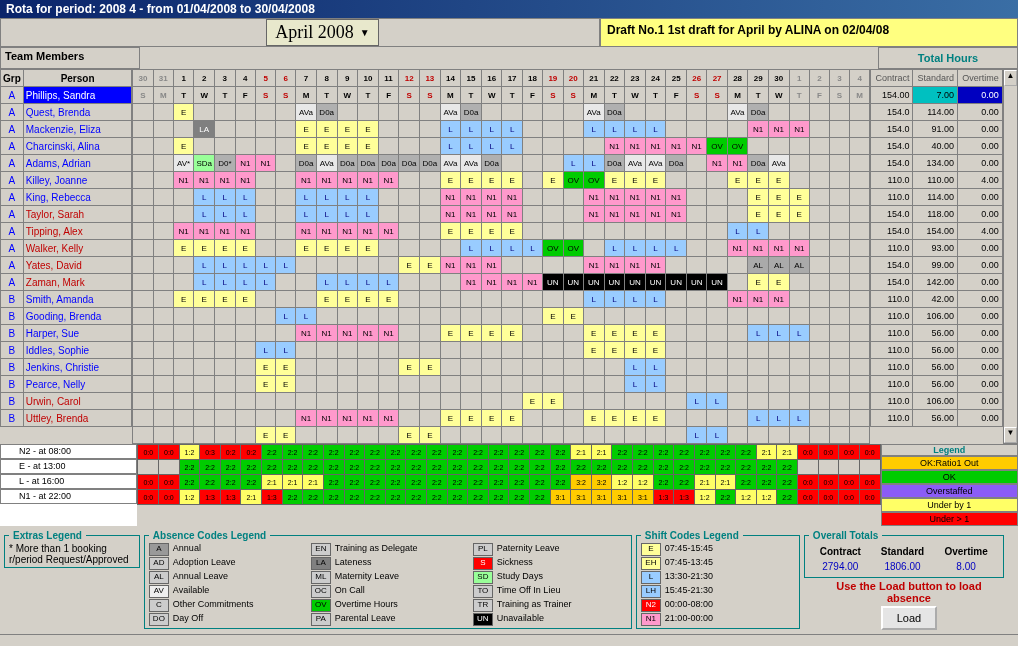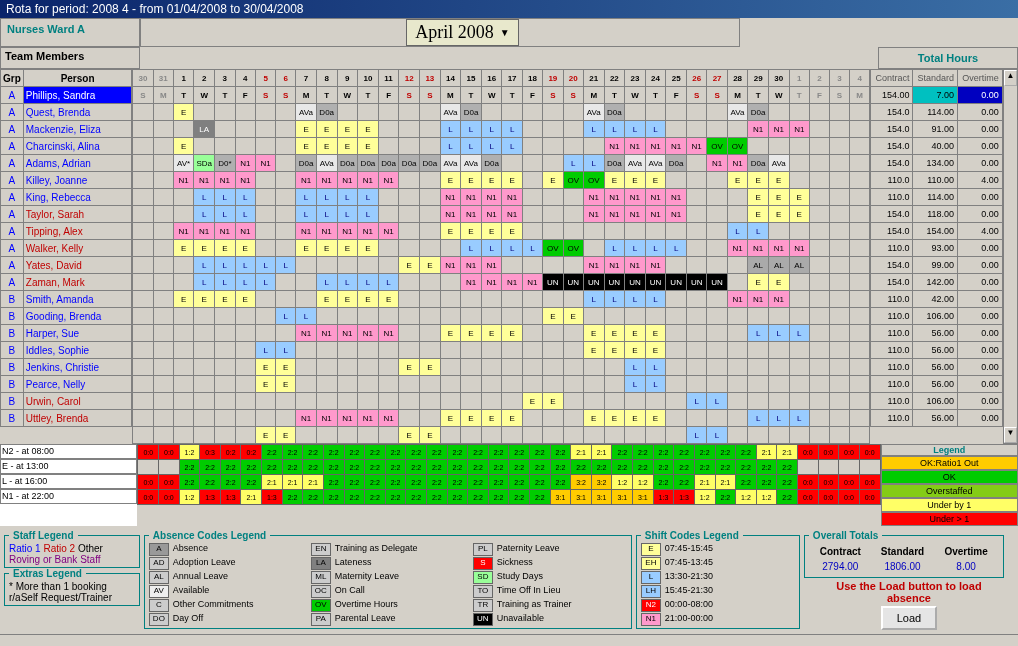--- a/index.html
+++ b/index.html
@@ -1,17 +1,17 @@
 <!DOCTYPE html>
 <html><head>
 <meta charset="utf-8">
 <style>
   * { box-sizing: border-box; }
   body { margin:0; font-family: Arial, sans-serif; font-size:11px; background:#d4d0c8; color:#000; width:1018px; }
-  .titlebar { background:linear-gradient(to right,#0a246a,#3a6ea5); color:#fff; padding:2px 6px; font-weight:normal; font-size:12px; }
+  .titlebar { background:linear-gradient(to right,#0a246a,#3a6ea5); color:#fff; padding:2px 6px; font-weight:bold; font-size:12px; }
   .hdr-row { display:flex; align-items:stretch; }
   .team-label { width:140px; padding:4px 6px; font-weight:bold; color:#008080; border:1px solid #808080; background:#d4d0c8; }
   .month-cell { flex:0 0 600px; display:flex; justify-content:center; border:1px solid #808080; background:#d4d0c8;padding-left:45px;}
   .month-box { background:#e8e8cc; border:1px solid #666; padding:2px 8px; font-size:18px; font-family:'Times New Roman',serif; display:flex; align-items:center; }
   .month-box .dd { margin-left:6px; font-size:10px; }
   .draft-box { flex:1; background:#ffff80; border:1px solid #808080; padding:4px 6px; font-weight:bold; color:#000; font-size:12px; }
   .total-hours-hdr { width:140px; border:1px solid #808080; text-align:center; font-weight:bold; color:#008080; padding:4px 2px; background:#d4d0c8;}
   .grid-area { display:flex; }
   .person-col { width:140px; }
   .person-col table { border-collapse:collapse; width:100%; }
@@ -40,21 +40,21 @@
   .hours-col { width:140px;}
   .hours-col table { border-collapse:collapse; width:100%;}
   .hours-col th,.hours-col td { border:1px solid #808080; font-size:9px; padding:1px 3px; text-align:right; height:17px;}
   .hours-col th { background:#d4d0c8; font-weight:normal; color:#555;}
   .hours-col .hl-b { background:#0000c0; color:#fff;}
   .hours-col .hl-c { background:#00c0c0; color:#000;}
   .scroll { width:16px; background:#d4d0c8; border:1px solid #808080; position:relative;}
   .scroll .arr { position:absolute; left:0; right:0; height:16px; background:#d4d0c8; border:1px outset #fff; text-align:center; font-size:8px;}
   .summary-rows { display:flex;}
   .summary-labels { width:140px; font-size:9px; background:#fff;}
-  .summary-labels div { border:1px solid #808080; padding:1px 1px; height:15px;}
+  .summary-labels div { border:1px solid #808080; padding:1px 18px; height:15px;}
   .summary-grid table { border-collapse:collapse; table-layout:fixed;}
   .summary-grid td { width:21px; height:15px; border:1px solid #666; font-size:7px; text-align:center; color:#000;}
   .s-red { background:#ff0000; color:#fff;}
   .s-grn { background:#00cc00;}
   .s-yel { background:#ffff66;}
   .s-org { background:#ffcc00;}
   .legend-box { width:140px; font-size:9px;}
   .legend-box .lh { text-align:center; font-weight:bold; color:#008080; border:1px solid #808080; background:#d4d0c8;}
   .legend-box .lr { border:1px solid #808080; text-align:center; padding:1px;}
   .bottom { display:flex; gap:4px; padding:4px; align-items:flex-start;}
@@ -69,27 +69,27 @@
   .overall td,.overall th { text-align:center; padding:1px 4px;}
   .overall td { color:#0000c0;}
   .load-hint { color:#c00000; font-weight:bold; text-align:center; font-size:11px; margin:2px 12px;}
 </style>
 </head>
 <body>
 
 <div class="titlebar">Rota for period: 2008 4 - from 01/04/2008 to 30/04/2008</div>
 
 <div class="hdr-row">
-  <div class="team-label">Nurses Ward A</div>
   <div class="month-cell">
     <div class="month-box">
       <span>April 2008</span>
       <span class="dd">▼</span>
     </div>
   </div>
+  <div class="draft-box">Draft No.1 1st draft for April by ALINA on 02/04/08</div>
 </div>
 <div class="hdr-row">
   <div style="width:140px;border:1px solid #808080;background:#d4d0c8;padding:2px 4px;font-weight:bold;">Team Members</div>
   <div style="flex:1"></div>
   <div class="total-hours-hdr">Total Hours</div>
 </div>
 
 <div class="grid-area">
   <div class="person-col">
     <table>
@@ -1309,48 +1309,41 @@
             <td class="s-red">0:0</td>
           </tr>
         </tbody>
       </table>
     </div>
   <div class="legend-box">
     <div class="lh">Legend</div>
     <div id="legend-rows">
         <div class="lr" style="background: rgb(255, 204, 0);">OK:Ratio1 Out</div>
         <div class="lr" style="background: rgb(0, 204, 0);">OK</div>
-        <div class="lr" style="background: #84cc16;">Overstaffed</div>
+        <div class="lr" style="background: #8b5cf6;">Overstaffed</div>
         <div class="lr" style="background: rgb(255, 255, 102);">Under by 1</div>
         <div class="lr" style="background: rgb(255, 0, 0);">Under &gt; 1</div>
       </div>
   </div>
 </div>
 
 <div class="bottom">
   <div style="width:140px">
     <fieldset>
-      <legend>Staff Legend</legend>
-      <div><span style="color:#0000ff">Ratio 1</span>
-           <span style="color:#c00000">Ratio 2</span>
-           <span>Other</span></div>
-      <div style="color:#800080">Roving or Bank Staff</div>
-    </fieldset>
-    <fieldset>
       <legend>Extras Legend</legend>
       <div>*   More than 1 booking</div>
-      <div>r/aSelf Request/Trainer</div>
+      <div>r/period Request/Approved</div>
     </fieldset>
   </div>
   <fieldset style="flex:0 0 400px">
     <legend>Absence Codes Legend</legend>
     <div style="display:flex;gap:8px">
       <div class="code-grid" id="abs-col1">
           <div class="c" style="background: rgb(153, 153, 153); color: rgb(0, 0, 0);">A</div>
-          <div>Absence</div>
+          <div>Annual</div>
           <div class="c" style="background: rgb(204, 204, 204); color: rgb(0, 0, 0);">AD</div>
           <div>Adoption Leave</div>
           <div class="c" style="background: rgb(204, 204, 204); color: rgb(0, 0, 0);">AL</div>
           <div>Annual Leave</div>
           <div class="c" style="background: rgb(238, 238, 238); color: rgb(0, 0, 0);">AV</div>
           <div>Available</div>
           <div class="c" style="background: rgb(204, 204, 204); color: rgb(0, 0, 0);">C</div>
           <div>Other Commitments</div>
           <div class="c" style="background: rgb(204, 204, 204); color: rgb(0, 0, 0);">DO</div>
           <div>Day Off</div>

